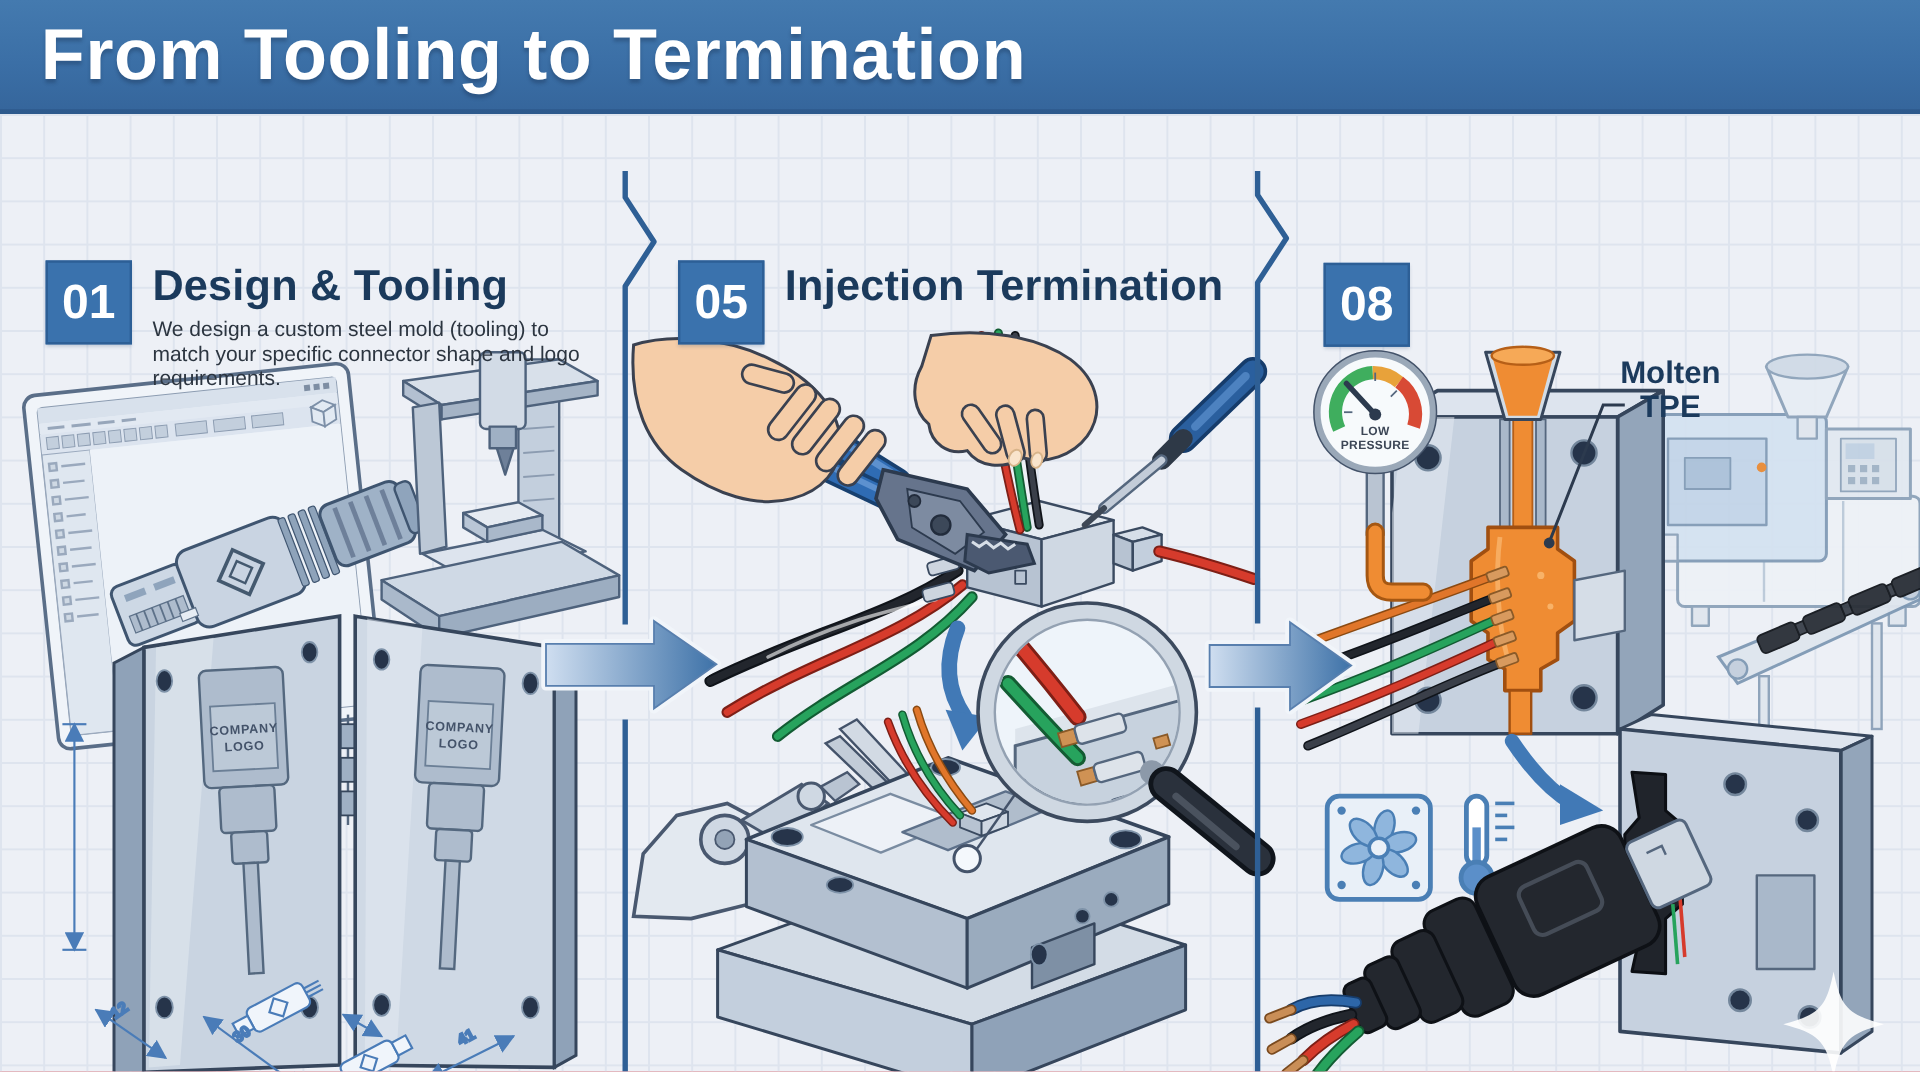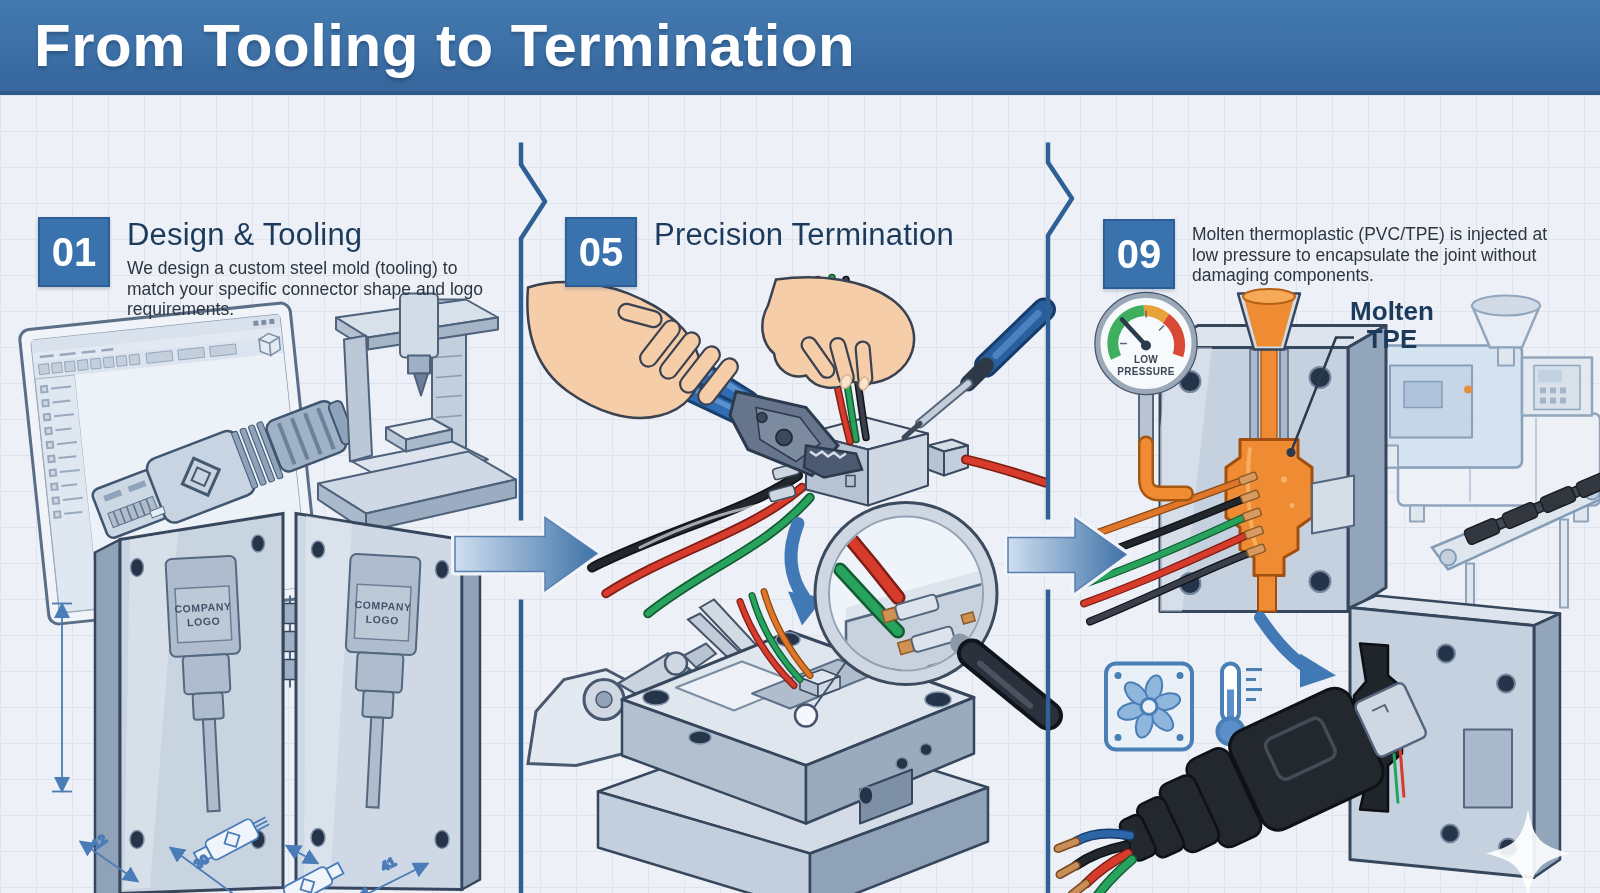--- a/index.html
+++ b/index.html
@@ -12,21 +12,21 @@
   .content{position:absolute;left:0;top:95px;width:1600px;height:798px;
     background-color:#edf0f6;
     background-image:linear-gradient(#dee4ee 1.5px,transparent 1.5px),
                      linear-gradient(90deg,#dee4ee 1.5px,transparent 1.5px);
     background-size:36px 36px;}
   svg.art{position:absolute;left:0;top:0;width:1600px;height:893px;z-index:1;}
   .step{position:absolute;display:flex;gap:17px;align-items:flex-start;z-index:2;}
   .stepnum{flex:0 0 auto;width:72px;height:70px;background:#3a72ad;border:2px solid #2d5f96;
     box-sizing:border-box;color:#fff;font-size:40px;font-weight:bold;display:flex;
     align-items:center;justify-content:center;box-shadow:0 2px 3px rgba(40,70,110,.25);}
-  .steptext h2{margin:0;font-size:31px;font-weight:normal;color:#1b3a5c;letter-spacing:.2px;}
+  .steptext h2{margin:0;font-size:36px;font-weight:bold;color:#1b3a5c;letter-spacing:.2px;}
   .steptext p{margin:5px 0 0 0;font-size:17.5px;line-height:1.18;color:#2c3540;}
   .s1{left:38px;top:122px;} .s1 .steptext{width:372px;}
   .s2{left:565px;top:122px;} .s2 .steptext{width:390px;}
   .s3{left:1103px;top:124px;} .s3 .steptext{width:378px;}
   svg text{font-family:"Liberation Sans",sans-serif;}
   .logoTxt{font-size:10.5px;font-weight:bold;fill:#44536a;letter-spacing:.6px;}
   .gaugeTxt{font-size:10px;font-weight:bold;fill:#3c4656;letter-spacing:.3px;}
   .moltenTxt{font-size:26px;font-weight:bold;fill:#1b3a5c;}
   .dimTxt{font-size:13px;fill:#4a7cb8;font-weight:bold;}
 </style>
@@ -676,23 +676,22 @@
     <div class="step s1">
       <div class="stepnum">01</div>
       <div class="steptext">
         <h2>Design &amp; Tooling</h2>
         <p>We design a custom steel mold (tooling) to match your specific connector shape and logo requirements.</p>
       </div>
     </div>
     <div class="step s2">
       <div class="stepnum">05</div>
       <div class="steptext">
-        <h2>Precision Termination</h2>
+        <h2>Injection Termination</h2>
       </div>
     </div>
     <div class="step s3">
-      <div class="stepnum">09</div>
+      <div class="stepnum">08</div>
       <div class="steptext">
-        <p>Molten thermoplastic (PVC/TPE) is injected at low pressure to encapsulate the joint without damaging components.</p>
       </div>
     </div>
   </div>
 </div>
 
 </body></html>

